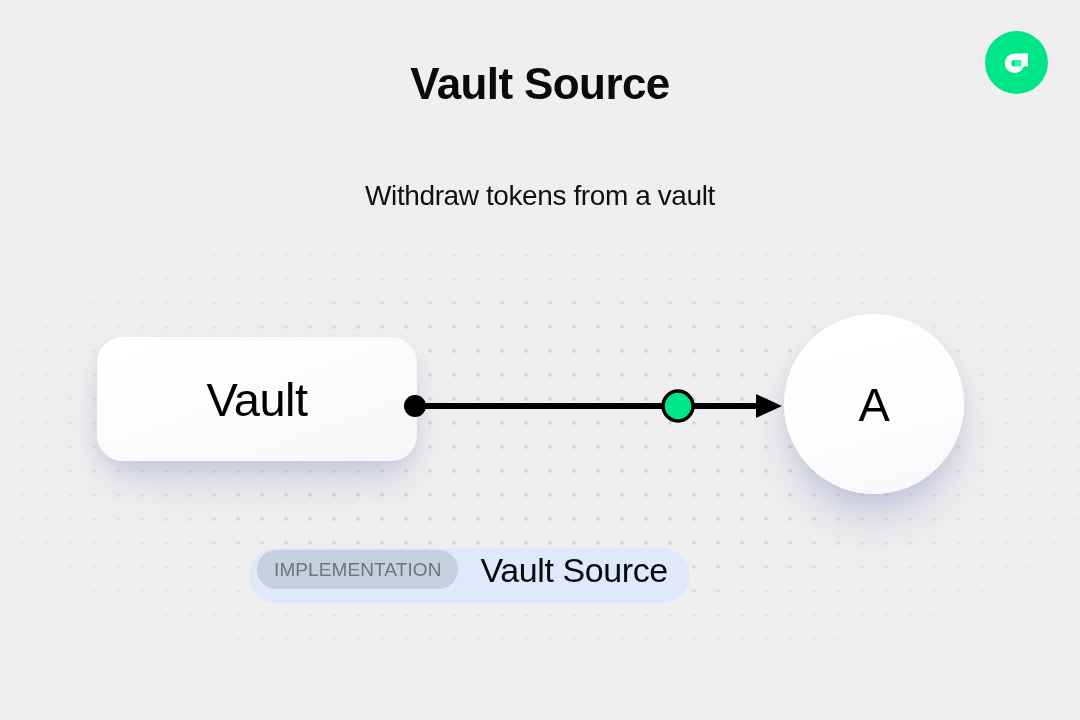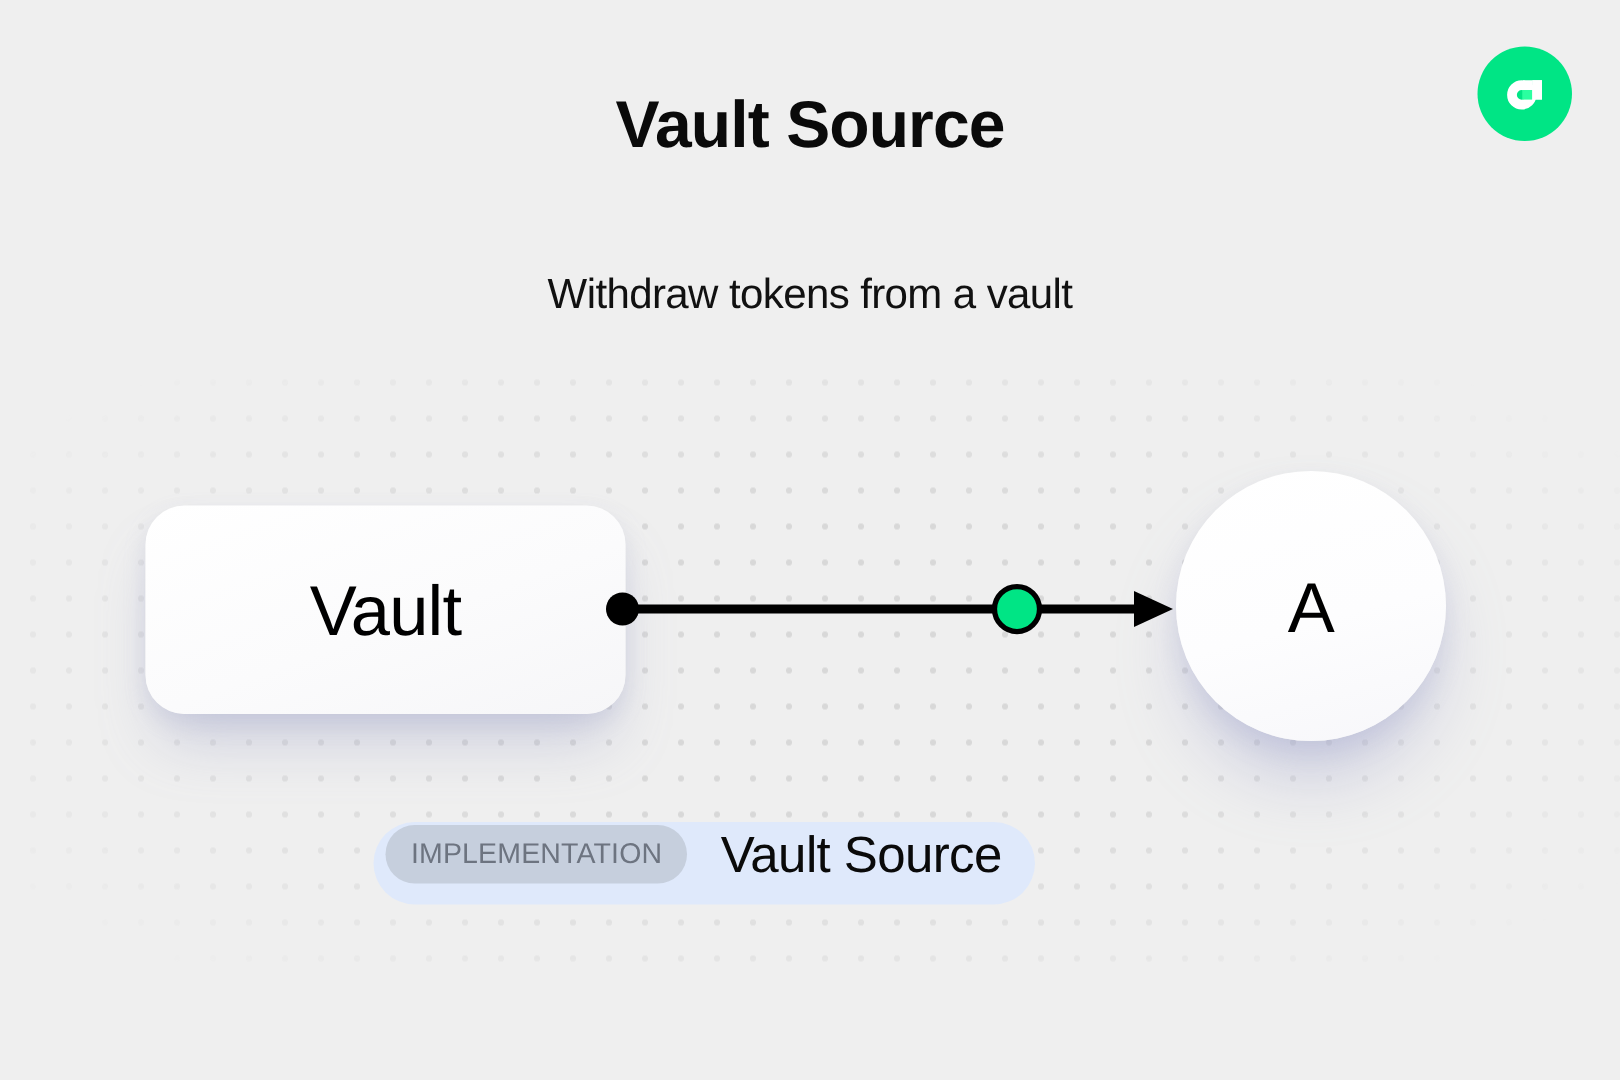--- a/index.html
+++ b/index.html
@@ -77,21 +77,21 @@
     justify-content: center;
   }
   #logo svg { display: block; }
 
   
   #vault-node {
     position: absolute;
     left: 97px;
     top: 337px;
     width: 320px;
-    height: 139px;
+    height: 124px;
     border-radius: 26px;
     background: linear-gradient(160deg, #ffffff 0%, #fbfbfc 55%, #f6f6f8 100%);
     box-shadow: 0 26px 40px -10px rgba(150,155,195,0.40),
                 0 6px 14px rgba(160,164,200,0.22);
     display: flex;
     align-items: center;
     justify-content: center;
   }
   #vault-label {
     font-size: 47px;

